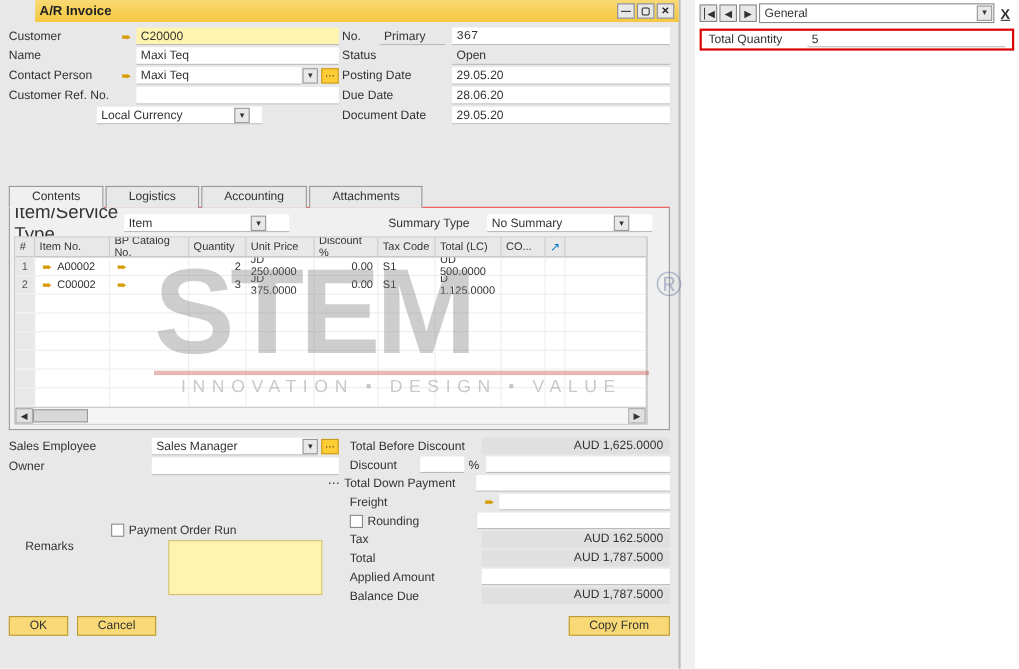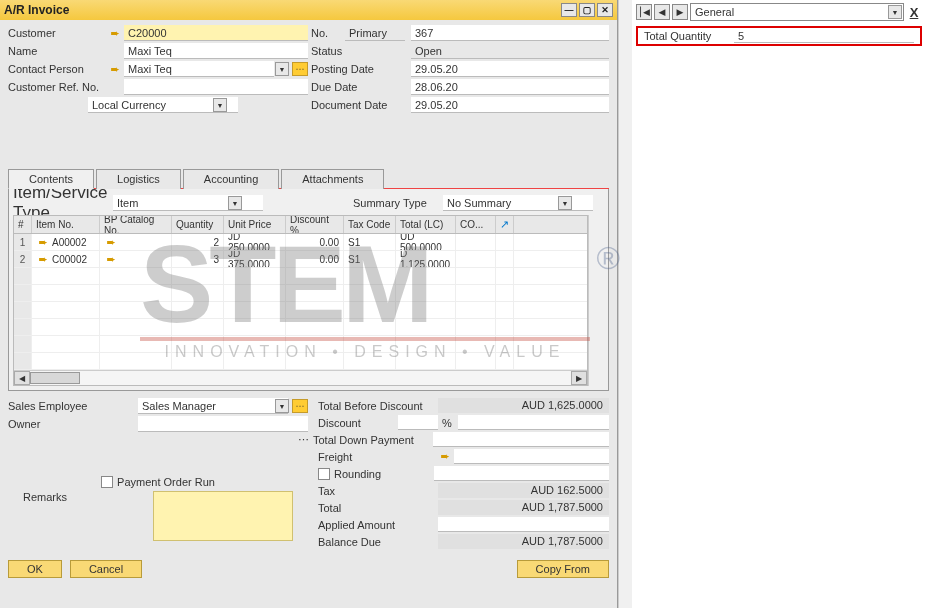--- a/index.html
+++ b/index.html
@@ -1,19 +1,19 @@
 <!DOCTYPE html>
 <html><head>
 <meta charset="utf-8">
 <style>
 * { box-sizing: border-box; margin: 0; padding: 0; }
 body { font-family: Tahoma, Arial, sans-serif; font-size: 11px; color: #333; background: #fff; width: 926px; height: 608px; overflow: hidden; position: relative; }
 .container { display: flex; height: 100%; }
 .left-panel { width: 618px; background: #E8E8E8; display: flex; flex-direction: column; border-right: 1px solid #999; }
-.title-bar { background: linear-gradient(#F9D975, #F5C83E); height: 20px; display: flex; align-items: center; padding: 0 4px; font-weight: bold; font-size: 12px; color: #222; }
+.title-bar { background: linear-gradient(#F9D975, #F5C83E); height: 20px; display: flex; align-items: center; padding: 0 4px; font-weight: bold; font-size: 12px; color: #222; margin-left: 32px; }
 .title-bar .spacer { flex: 1; }
 .win-btn { width: 16px; height: 14px; background: #E8E8E8; border: 1px solid #888; margin-left: 2px; display: flex; align-items: center; justify-content: center; font-size: 9px; cursor: pointer; }
 .header-section { display: flex; padding: 4px 8px; }
 .col-l { width: 300px; }
 .col-r { flex: 1; padding-left: 3px; }
 .frow { display: flex; align-items: center; height: 18px; margin-bottom: 0; justify-content: center; }
 .flabel { width: 100px; font-size: 11px; color: #333; }
 .arw { width: 14px; height: 14px; color: #d69b00; font-size: 11px; display: inline-flex; align-items: center; justify-content: center; margin-right: 2px; }
 .finput { flex: 1; height: 16px; background: #fff; border: none; border-bottom: 1px solid #bbb; padding: 0 4px; font-size: 11px; color: #333; }
 .finput.yellow { background: #FFF3B0; }
@@ -115,21 +115,21 @@
           <div class="combo" style="width:140px;flex:none">
             <input class="finput" value="Local Currency" style="">
             <span class="combo-arrow">▼</span>
           </div>
         </div>
       </div>
       <div class="col-r">
         <div class="frow">
           <span class="flabel" style="width:34px">No.</span>
           <input class="finput ro" style="width: 60px; flex: 0 0 auto;" value="Primary">
-          <input class="finput" style="margin-left: 6px;" value="367">
+          <input class="finput" style="margin-left: 6px; font-family: Liberation Mono, monospace;" value="367">
         </div>
         <div class="frow">
           <span class="flabel">Status</span>
           <input class="finput ro" value="Open" style="">
         </div>
         <div class="frow">
           <span class="flabel">Posting Date</span>
           <input class="finput" value="29.05.20" style="">
         </div>
         <div class="frow">
@@ -319,21 +319,21 @@
           <span class="flabel" style="width:130px">Remarks</span>
           <div class="remark-box"></div>
         </div>
       </div>
       <div class="foot-r">
         <div class="tot-row">
           <span class="tot-lab">Total Before Discount</span>
           <span class="tot-val">AUD 1,625.0000</span>
         </div>
         <div class="tot-row">
-          <span class="tot-lab" style="width:80px">Discount</span>
+          <span class="tot-lab" style="width:64px">Discount</span>
           <span class="discount-pct"></span>
           <span>%</span>
           <span class="tot-val edit" style="margin-left:6px"></span>
         </div>
         <div class="tot-row">
           <span class="tiny-btn" style="margin-left:-20px;margin-right:4px">⋯</span>
           <span class="tot-lab">Total Down Payment</span>
           <span class="tot-val edit"></span>
         </div>
         <div class="tot-row">

